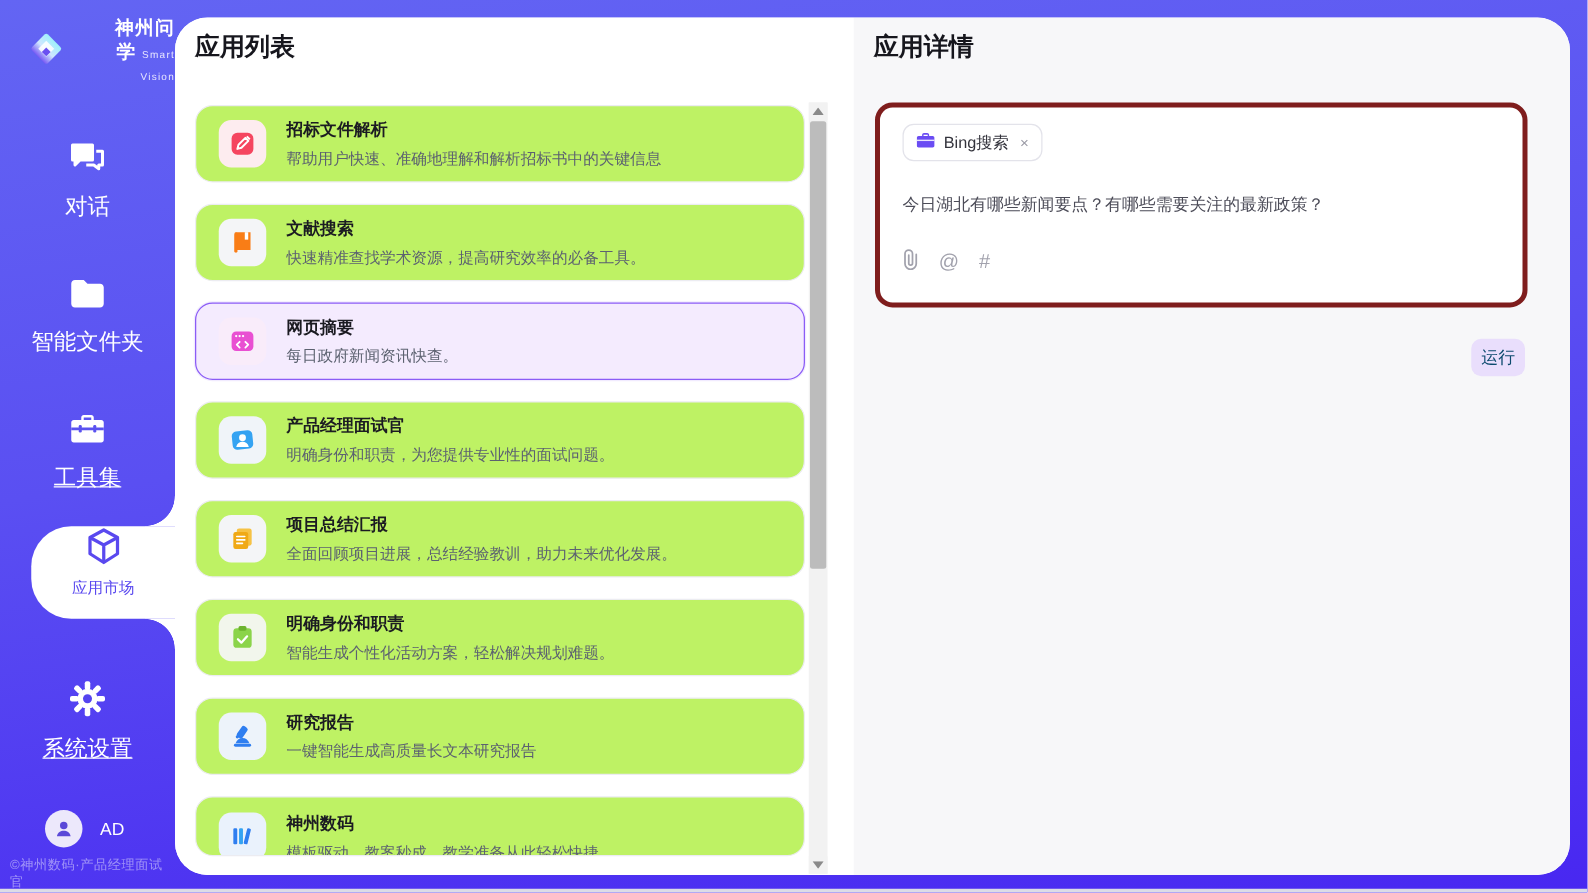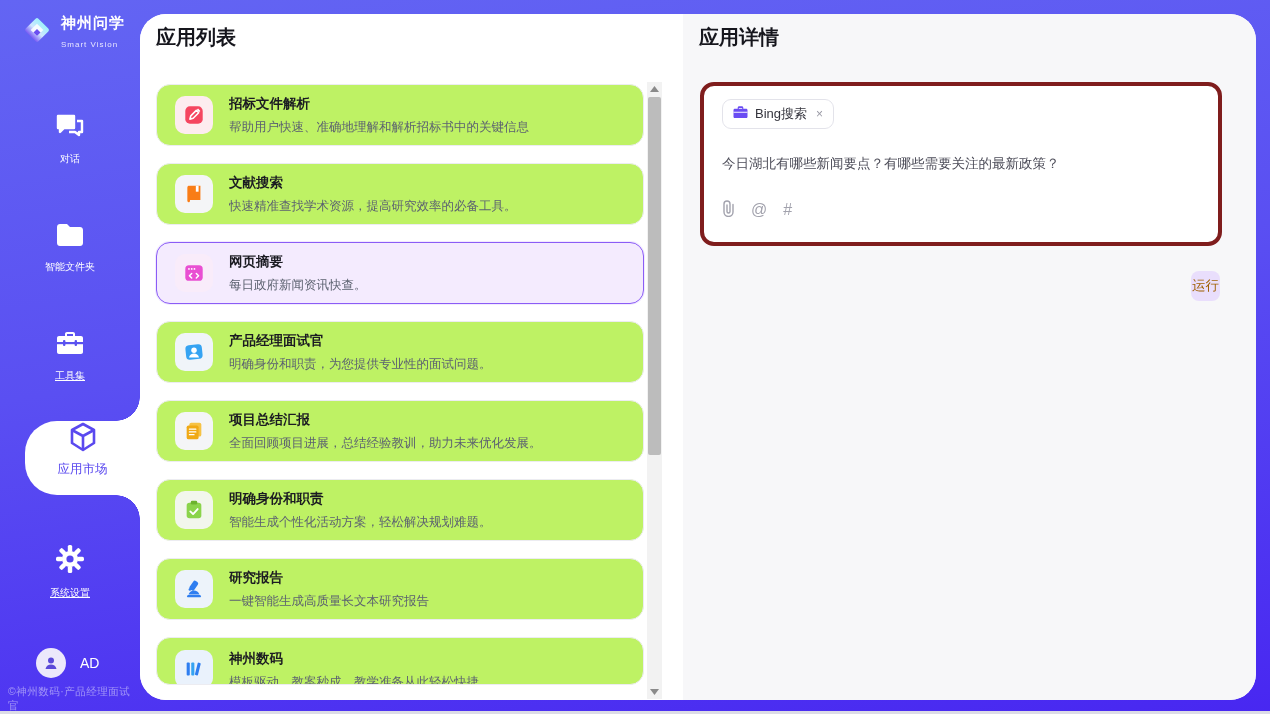--- a/index.html
+++ b/index.html
@@ -2,25 +2,25 @@
 <html><head>
 <meta charset="utf-8">
 <style>
   * { margin:0; padding:0; box-sizing:border-box; }
   html,body { width:1270px; height:714px; overflow:hidden;
     font-family:"Liberation Sans","DejaVu Sans",sans-serif; }
   body { background:linear-gradient(172deg,#6365f3 0%,#5a4ff2 45%,#4827f1 100%); position:relative; }
 
   
   .sidebar { position:absolute; left:0; top:0; width:140px; height:714px; z-index:2; }
-  .brand { position:absolute; top:13px; left:20px; display:flex; align-items:center; gap:7px; }
+  .brand { position:absolute; top:13px; left:20px; display:flex; align-items:center; gap:23px;text-align:right; }
   .brand-text .cn { color:#fff; font-size:15px; font-weight:bold; letter-spacing:1px; }
   .brand-text .en { color:#e8e6ff; font-size:8px; letter-spacing:1px; margin-top:1px; }
   .nav-item { position:absolute; left:0; width:140px; text-align:center; color:#fff; }
-  .nav-item .ni-label { display:block; font-size:10px; margin-top:8px; }
+  .nav-item .ni-label { display:block; font-size:18px; margin-top:8px; }
   .nav-item.underlined .ni-label { text-decoration:underline; }
   .nav-active-blob { position:absolute; left:25px; top:421px; width:115px; height:74px;
     background:#fff; border-radius:32px 0 0 32px; z-index:1; }
   .nav-active-blob::before { content:''; position:absolute; right:0; top:-24px; width:24px; height:24px;
     background:radial-gradient(circle at 0 0, transparent 23.5px, #fff 24px); }
   .nav-active-blob::after { content:''; position:absolute; right:0; bottom:-24px; width:24px; height:24px;
     background:radial-gradient(circle at 0 100%, transparent 23.5px, #fff 24px); }
   .nav-active-content { position:absolute; left:25px; top:421px; width:115px; height:74px; z-index:3;
     display:flex; flex-direction:column; align-items:center; justify-content:flex-start; color:#5a49ef; }
   .nav-active-content .ni-label { font-size:12.5px; margin-top:4px; }
@@ -60,21 +60,21 @@
   .detail-panel { position:absolute; left:543px; top:0; width:573px; height:686px; background:#f7f7f9; border-radius:0 26px 26px 0; }
   .query-card { position:absolute; top:68px; left:17px; width:522px; height:164px; background:#fff;
     border:4px solid #7f1d1d; border-radius:14px; }
   .tool-tag { position:absolute; top:13px; left:18px; height:30px; display:inline-flex; align-items:center; gap:7px;
     border:1px solid #e3e3ea; border-radius:9px; padding:0 10px; background:#fff; cursor:pointer; }
   .tool-tag .tag-label { font-size:13px; color:#33333c; }
   .tool-tag .tag-close { font-size:12px; color:#9a9aa5; margin-left:2px; cursor:pointer; }
   .query-text { position:absolute; top:68px; left:18px; right:18px; font-size:13.5px; color:#4c4c58; line-height:1.5; }
   .attach-row { position:absolute; bottom:22px; left:18px; display:flex; align-items:center; gap:16px; color:#a2a2ad; }
   .attach-row .sym { font-size:16px; line-height:1; cursor:pointer; }
-  .run-btn { position:absolute; top:257px; right:36px; width:29px; height:30px; background:#e9defc; color:#a16207;
+  .run-btn { position:absolute; top:257px; right:36px; width:43px; height:30px; background:#e9defc; color:#0c4a6e;
     border:none; border-radius:8px; font-size:13.5px; cursor:pointer; font-family:inherit; }
 </style>
 </head>
 <body>
 
 <div class="sidebar">
 
   <div class="brand">
     <span>
       <svg width="34" height="34" viewBox="0 0 34 34">

